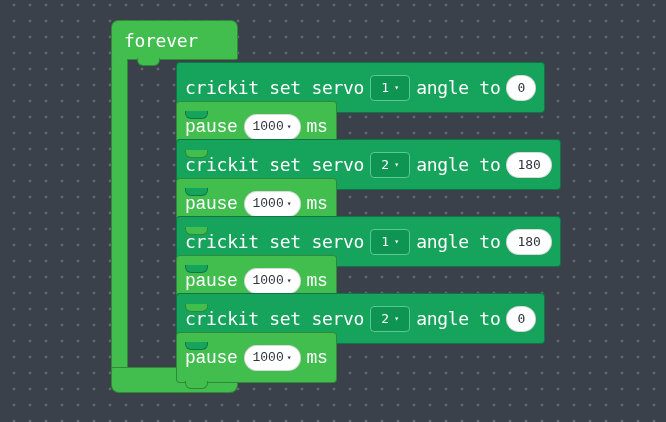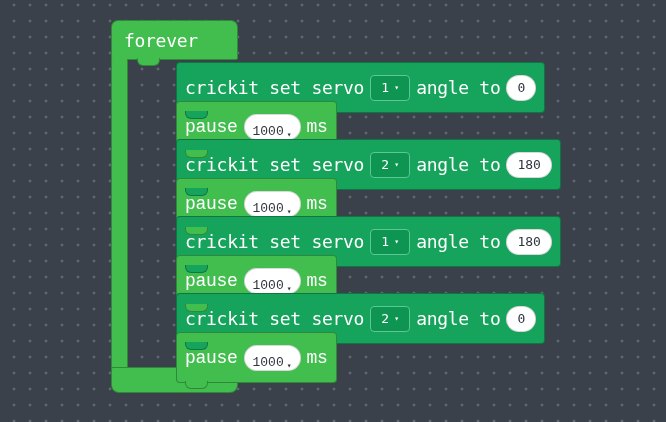--- a/index.html
+++ b/index.html
@@ -66,21 +66,21 @@
 
   
   .dd-green {
     display:inline-flex; align-items:center; justify-content:center; gap:5px;
     min-width:40px; height:26px; padding:0 7px;
     background:var(--crickit_dropdown_bg);
     border:1px solid var(--crickit_dropdown_border); border-radius:4px;
     color:#fff; font-size:13px; cursor:pointer;
   }
   .dd-white {
-    display:inline-flex; align-items:flex-end; justify-content:center; gap:3px;
+    display:inline-flex; align-items:center; justify-content:center; gap:3px;
     min-width:55px; height:26px; padding:0 8px;
     background:var(--field_bg); border:1px solid rgba(0,0,0,0.15);
     border-radius:13px; color:var(--field_text); font-size:13px; cursor:pointer;
   }
   .num-oval {
     display:inline-flex; align-items:center; justify-content:center;
     min-width:30px; height:26px; padding:0 10px;
     background:var(--field_bg); border:1px solid rgba(0,0,0,0.15);
     border-radius:13px; color:var(--field_text); font-size:13px; cursor:text;
   }

